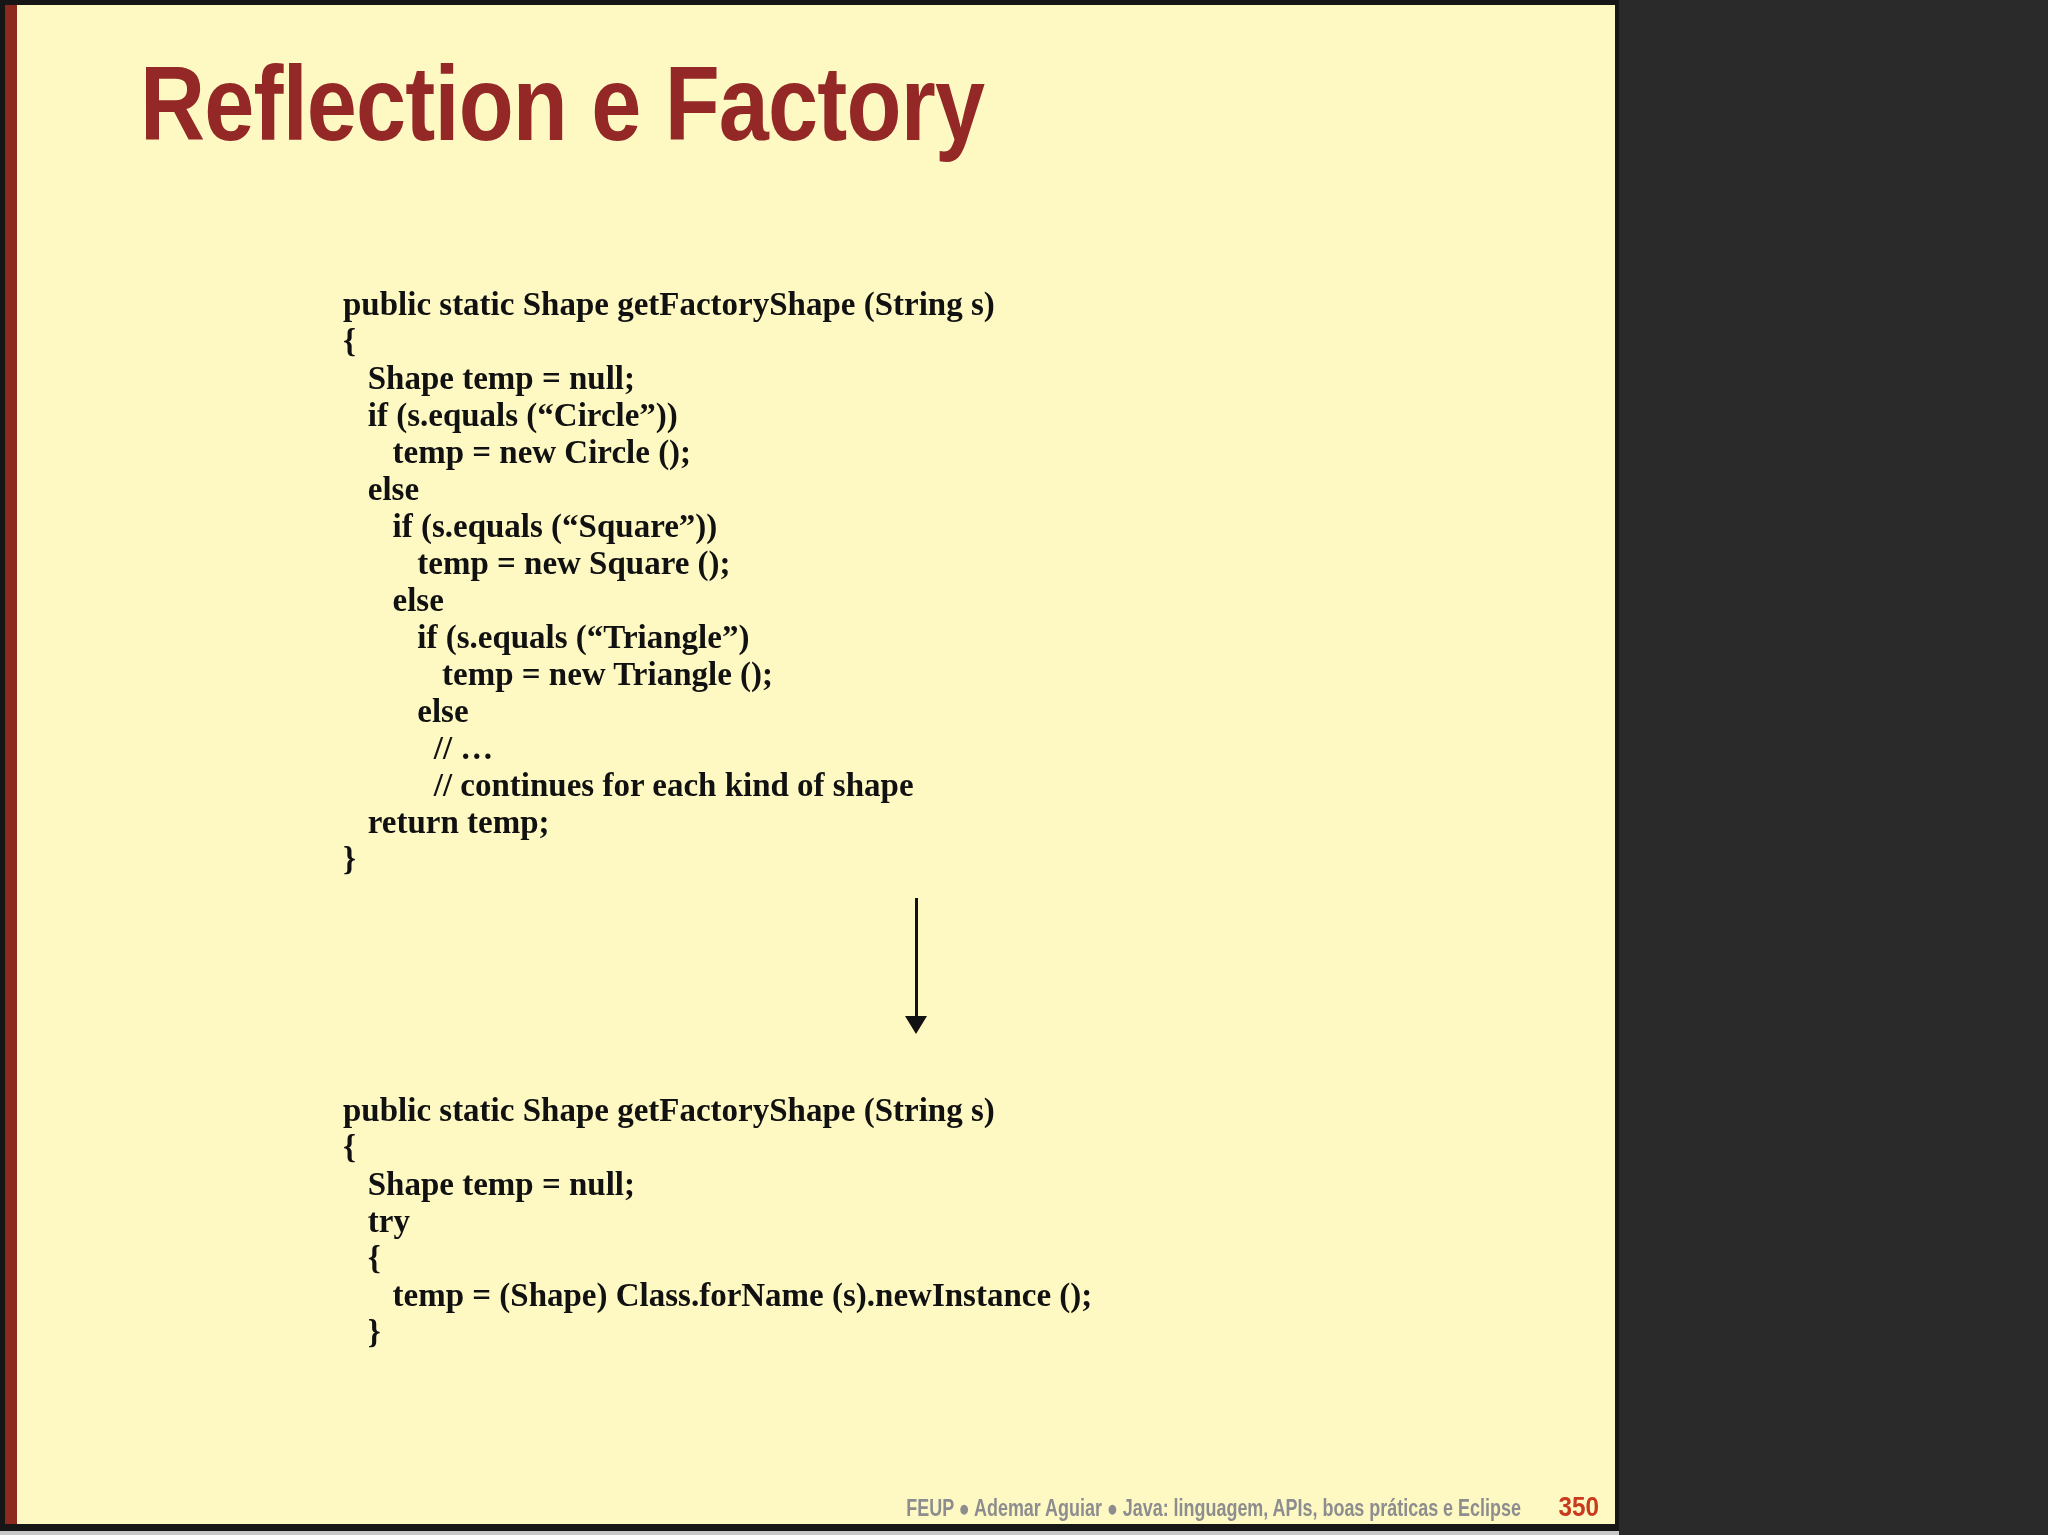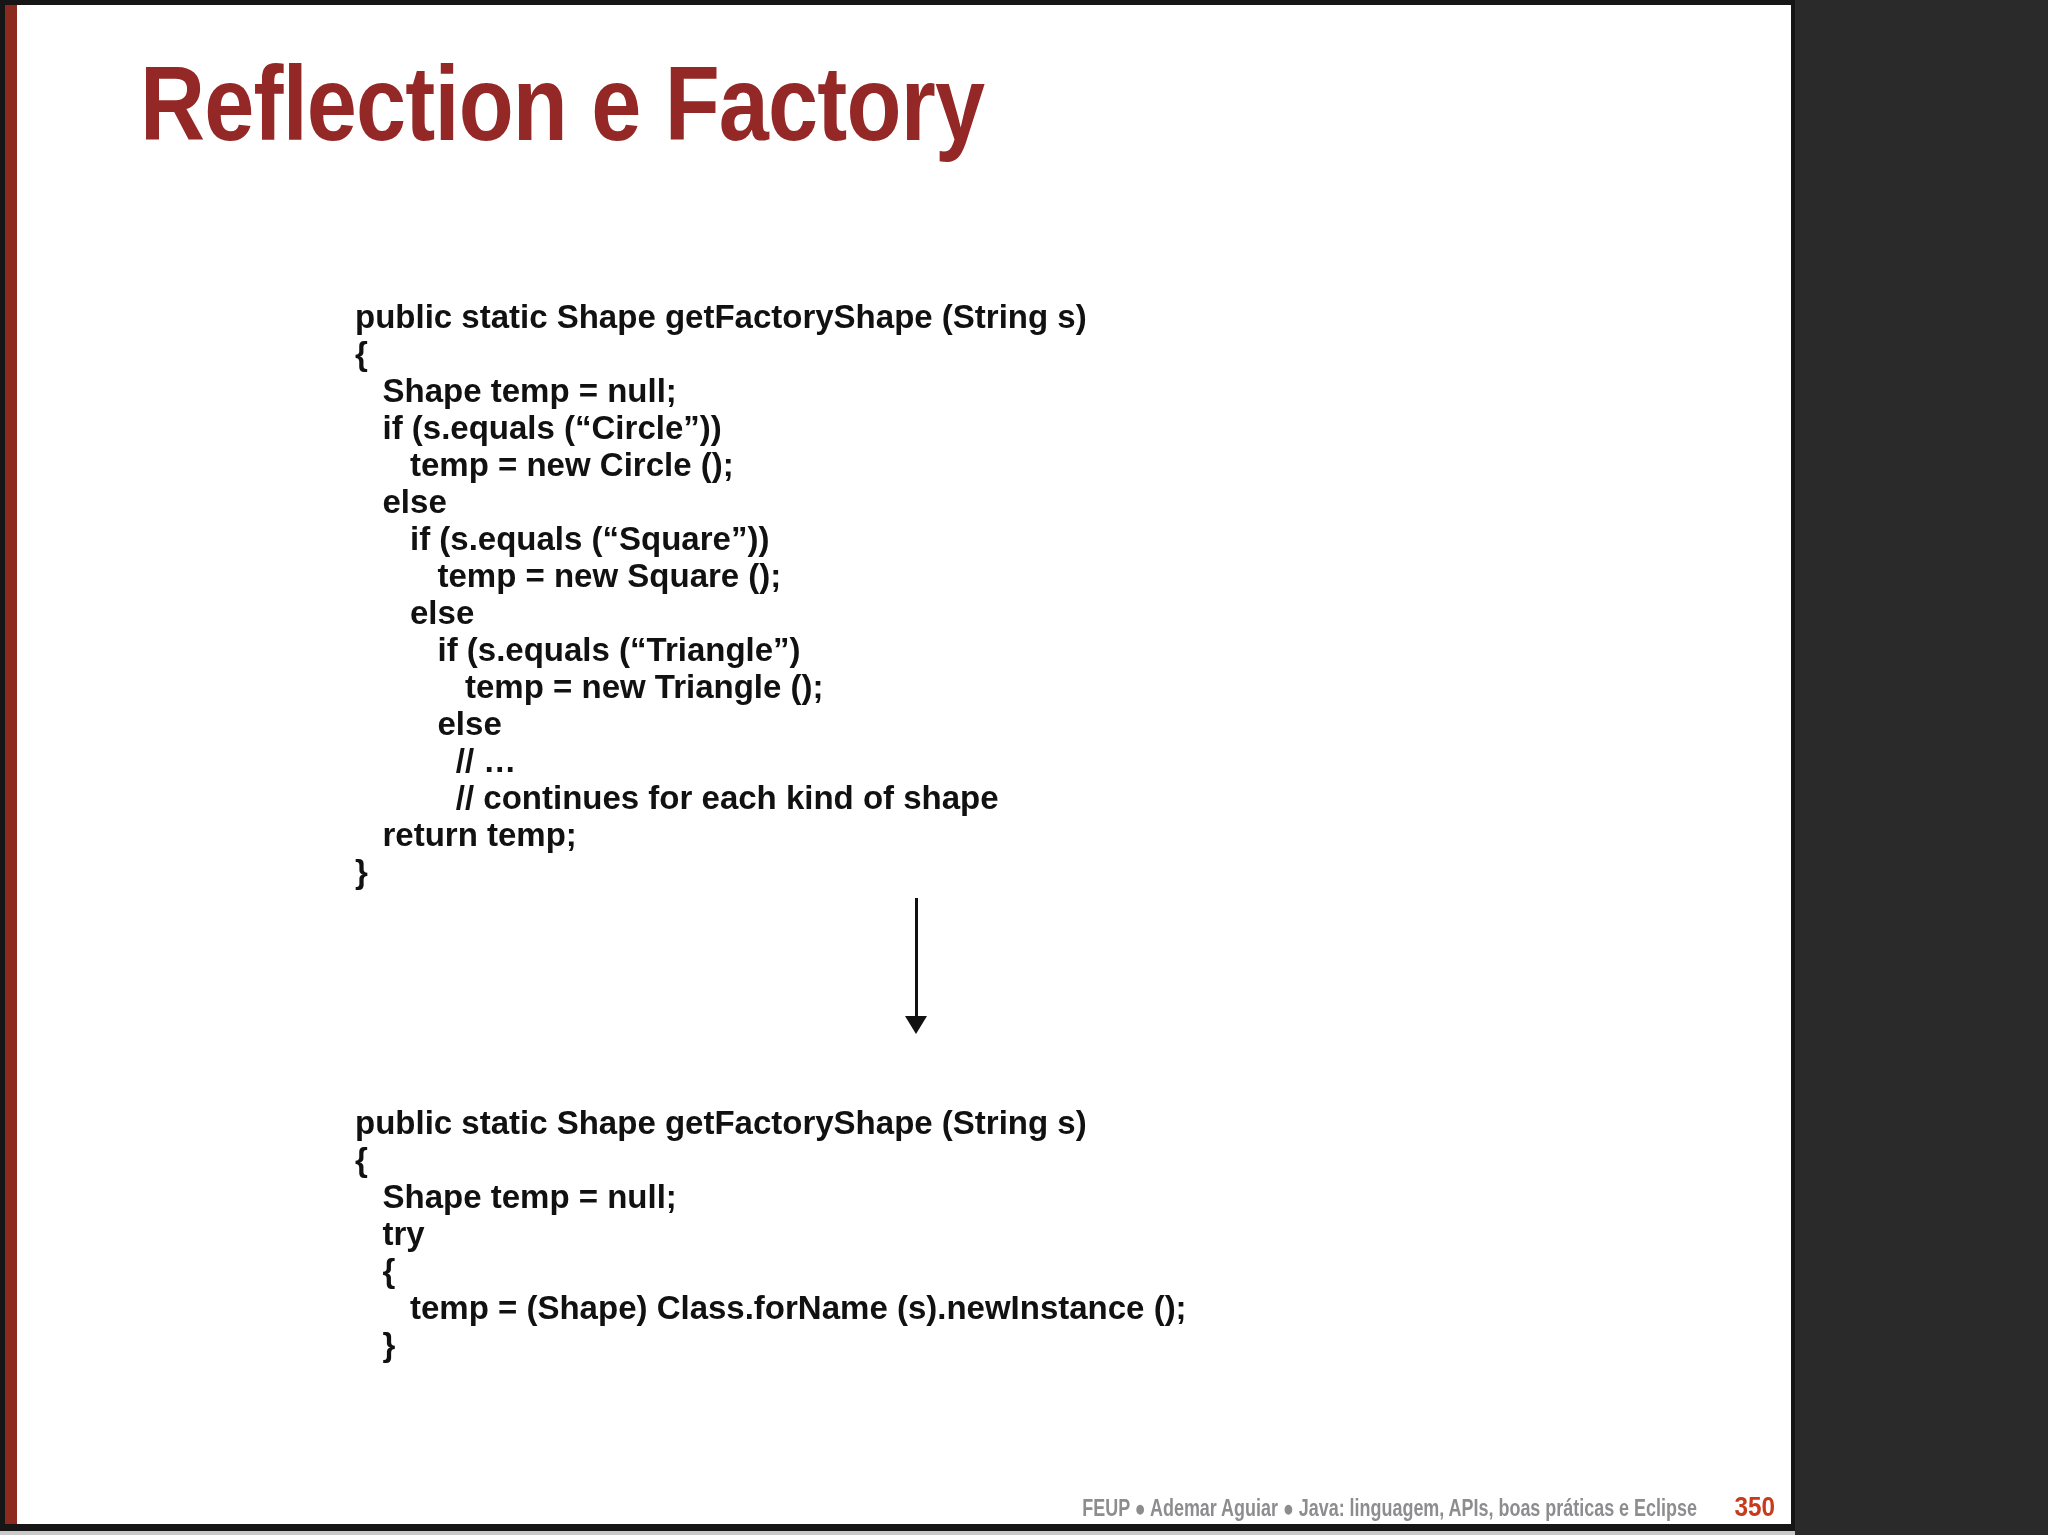--- a/index.html
+++ b/index.html
@@ -1,37 +1,37 @@
 <!DOCTYPE html>
 <html><head>
 <meta charset="utf-8">
 <style>
   html,body{margin:0;padding:0;}
   body{background:#2a2a2a;font-family:"Liberation Sans",sans-serif;}
   .slide{
-    position:relative;width:1795px;height:1535px;background:#ffffff;overflow:hidden;
+    position:relative;width:1619px;height:1535px;background:#fef9c3;overflow:hidden;
   }
   
   .frame-top{position:absolute;left:0;top:0;right:0;height:5px;background:#161616;}
   .frame-left-black{position:absolute;left:0;top:0;bottom:0;width:5px;background:#161616;}
   .frame-left-red{position:absolute;left:5px;top:5px;bottom:7px;width:12px;background:#8c2a20;}
   .frame-right{position:absolute;right:0;top:0;bottom:0;width:4px;background:#161616;}
   .frame-bottom{position:absolute;left:0;right:0;bottom:4px;height:7px;background:#161616;}
   .frame-bottom-gray{position:absolute;left:0;right:0;bottom:0;height:4px;background:#c9c9c9;}
 
   .title{
     position:absolute;left:140px;top:50px;margin:0;
     font-family:"Liberation Sans",sans-serif;
     font-weight:bold;font-size:106px;line-height:1;letter-spacing:-1px;
     color:#942827;white-space:nowrap;
     transform:scaleX(0.85);transform-origin:0 0;
   }
   pre.code{
-    position:absolute;margin:12px;
-    font-family:Liberation Sans, sans-serif;
+    position:absolute;margin:0;
+    font-family:Liberation Serif, serif;
     font-weight:bold;font-size:33px;line-height:37px;
     color:#111111;white-space:pre;
   }
   #code-block-1{left:343px;top:286px;}
   #code-block-2{left:343px;top:1092px;}
 
   .arrow{position:absolute;left:904px;top:898px;width:24px;height:136px;}
   .arrow .shaft{position:absolute;left:11px;top:0;width:3px;height:119px;background:#111;}
   .arrow .head{
     position:absolute;left:1px;top:118px;width:0;height:0;

